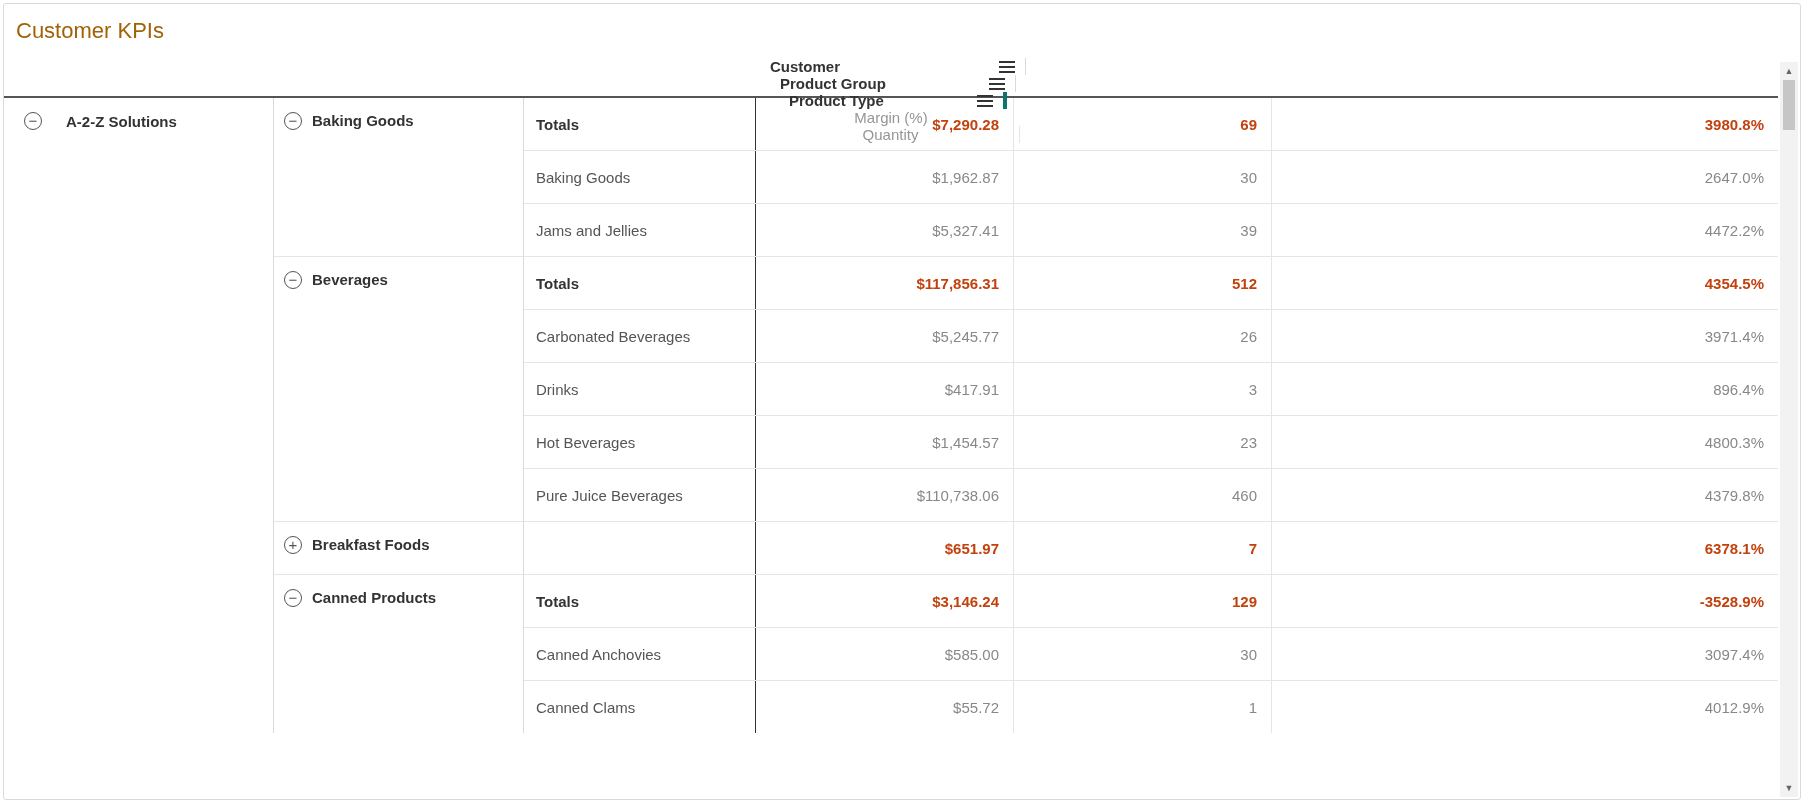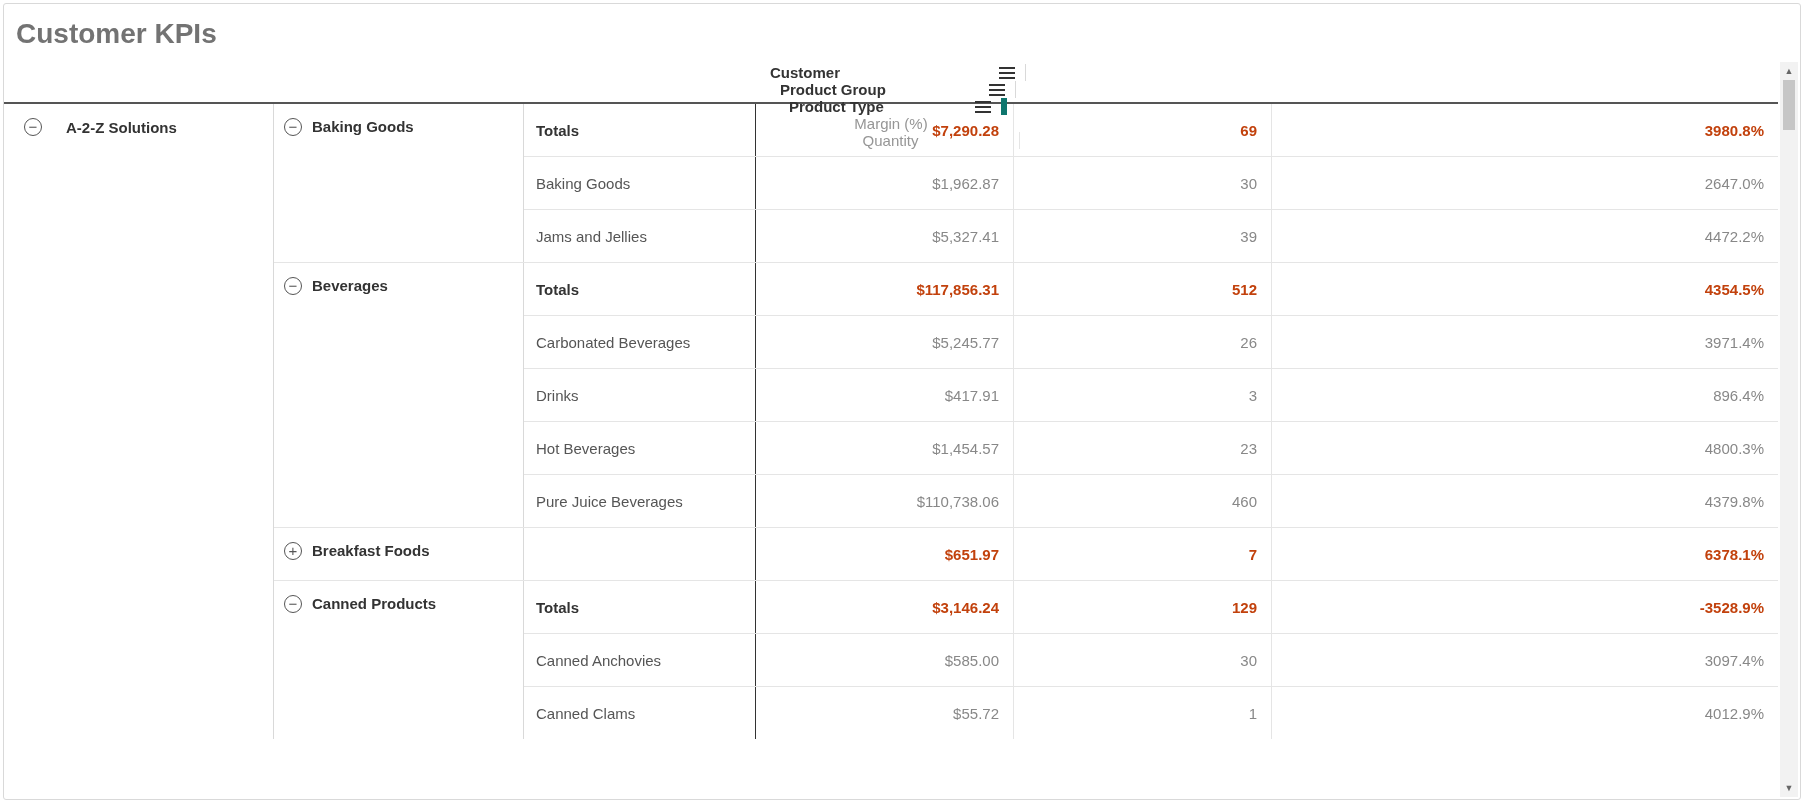--- a/index.html
+++ b/index.html
@@ -16,23 +16,23 @@
   .panel {
     border: 1px solid #d9d9d9;
     border-radius: 3px;
     margin: 3px;
     width: 1798px;
     height: 797px;
     overflow: hidden;
     position: relative;
   }
   .title {
-    font-size: 28px;
-    font-weight: 700;
-    color: #737373;
+    font-size: 22px;
+    font-weight: 400;
+    color: #a16207;
     padding: 14px 12px 14px 12px;
   }
   .header-row {
     display: flex;
     border-bottom: 2px solid #555;
     height: 40px;
     align-items: center;
     width: calc(100% - 22px);
     flex-direction: column;
   }
@@ -48,21 +48,21 @@
   .dim-header.customer {
     width: 270px;
     border-right: 1px solid #d9d9d9;
   }
   .dim-header.group {
     width: 250px;
     border-right: 1px solid #d9d9d9;
   }
   .dim-header.type {
     width: 232px;
-    border-right: 6px solid #0f766e;
+    border-right: 4px solid #0f766e;
   }
   .meas-header {
     text-align: center;
     color: #969696;
     font-weight: 400;
     border-right: 1px solid #e5e5e5;
     height: 100%;
     display: flex;
     align-items: center;
     justify-content: center;

